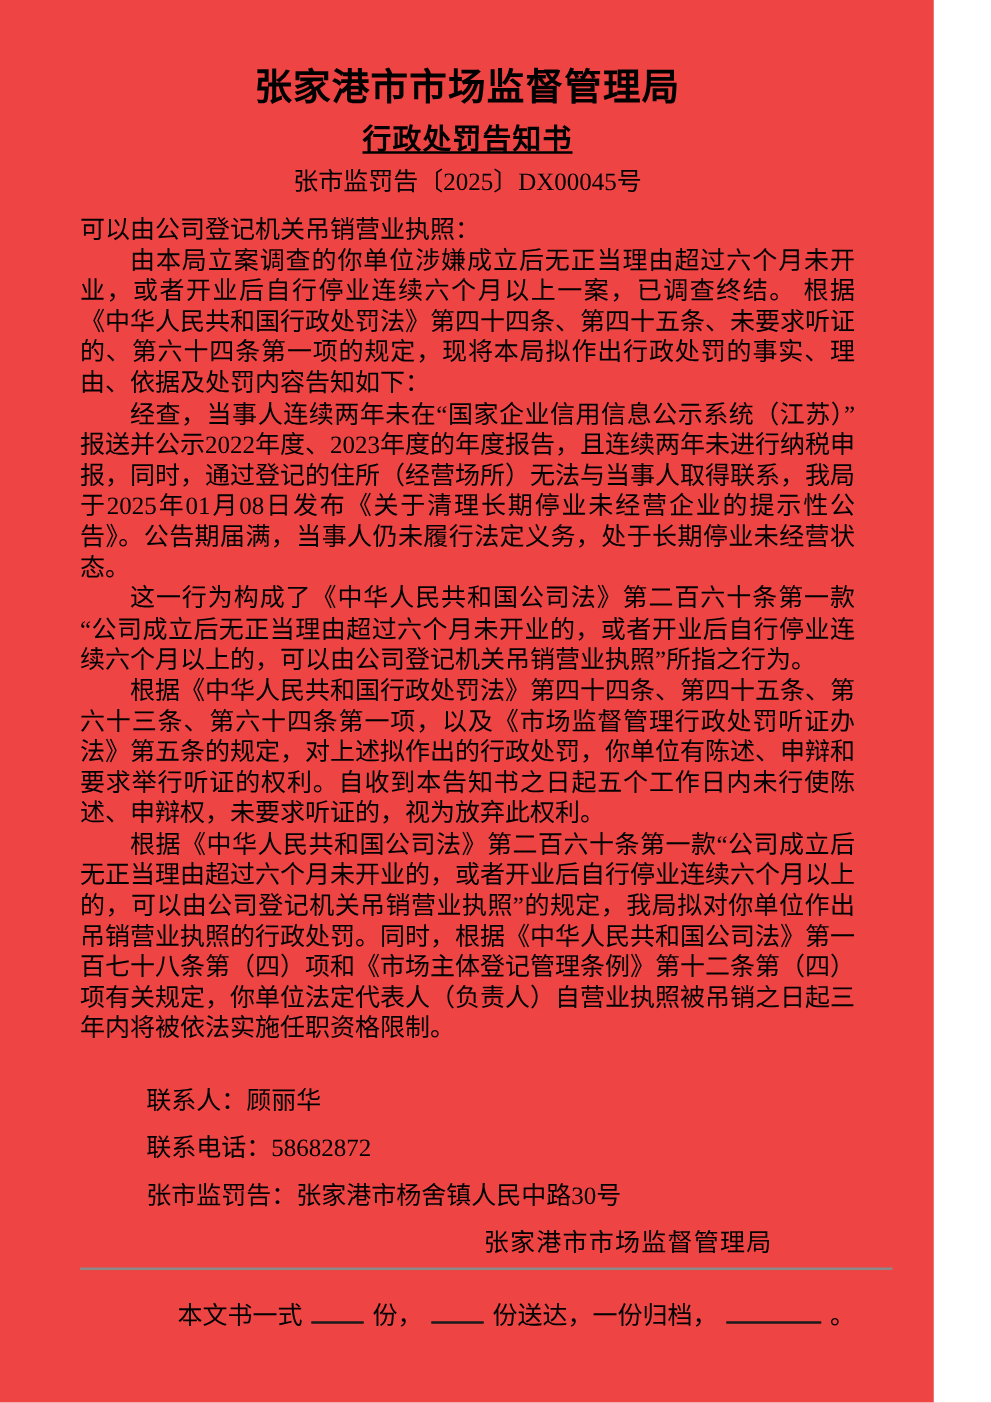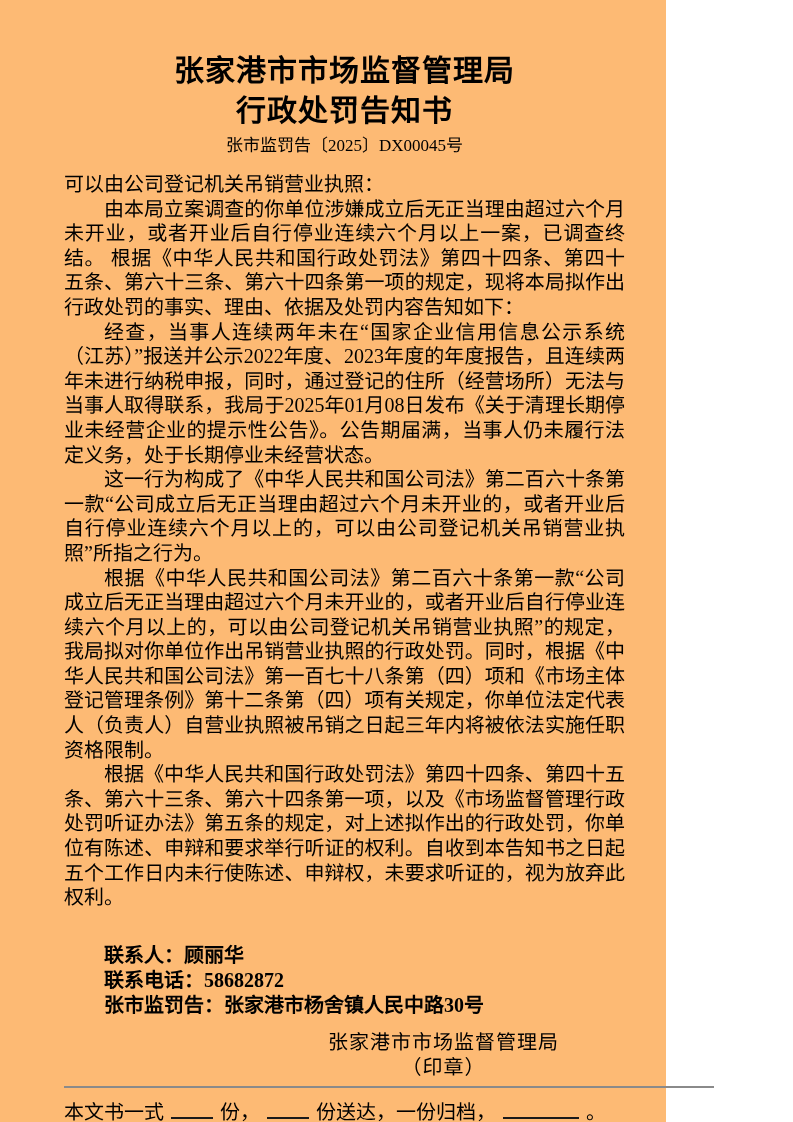--- a/index.html
+++ b/index.html
@@ -9,48 +9,49 @@
   }
   body {
     width: 793px;
     height: 1122px;
     color: #000000;
     font-family: "Liberation Serif", serif;
     overflow: hidden;
   }
   .page {
     box-sizing: border-box;
-    width: 666px;
+    width: 747px;
     height: 1122px;
-    padding: 52px 41px 0 64px;
-    background: #fdba74;
+    padding: 52px 63px 0 64px;
+    background: #ef4444;
   }
   
   .doc-header {
     text-align: center;
   }
   .title-line1 {
     margin: 0;
     font-family: "Liberation Sans", sans-serif;
     font-weight: bold;
     font-size: 30px;
     line-height: 38px;
     letter-spacing: 1px;
   }
   .title-line2 {
     margin: 2px 0 0 0;
     font-family: "Liberation Sans", sans-serif;
     font-weight: bold;
-    font-size: 30px;
+    font-size: 23px;
     line-height: 38px;
     letter-spacing: 1px;
+    text-decoration: underline;
   }
   .doc-number {
     margin-top: 6px;
-    font-size: 17px;
+    font-size: 20px;
     line-height: 20px;
   }
   
   .doc-body {
     margin-top: 16px;
     font-size: 20px;
     line-height: 24.6px;
     text-align: justify;
     text-justify: inter-ideograph;
   }
@@ -61,24 +62,23 @@
     text-indent: 0;
   }
   .para {
     text-indent: 2em;
   }
   
   .contact-block {
     margin-top: 33px;
   }
   .contact-block p {
-    margin: 0;
+    margin: 13px;
     text-indent: 2em;
     line-height: 25px;
-    font-weight: bold;
   }
   
   .signature-block {
     width: max-content;
     margin: 12px 66px 0 auto;
     text-align: center;
   }
   .signature-block p {
     margin: 0;
     line-height: 25px;
@@ -86,22 +86,22 @@
     letter-spacing: 1px;
   }
   
   .divider {
     border: none;
     border-top: 2px solid #8a8a8a;
     width: 650px;
     margin: 6px 0 0 0;
   }
   .distribution-note {
-    margin-top: 12px;
-    text-align: left;
+    margin-top: 24px;
+    text-align: right;
     font-size: 20px;
     line-height: 25px;
   }
   .blank-line {
     display: inline-block;
     height: 0.85em;
     border-bottom: 2px solid #1a1a1a;
     margin: 0 7px;
     vertical-align: baseline;
   }
@@ -114,35 +114,34 @@
 <div class="page">
 
   <header class="doc-header">
     <h1 class="title-line1">张家港市市场监督管理局</h1>
     <h2 class="title-line2">行政处罚告知书</h2>
     <div class="doc-number">张市监罚告〔2025〕DX00045号</div>
   </header>
 
   <main class="doc-body">
     <p class="recipient">可以由公司登记机关吊销营业执照：</p>
-    <p class="para">由本局立案调查的你单位涉嫌成立后无正当理由超过六个月未开业，或者开业后自行停业连续六个月以上一案，已调查终结。 根据《中华人民共和国行政处罚法》第四十四条、第四十五条、第六十三条、第六十四条第一项的规定，现将本局拟作出行政处罚的事实、理由、依据及处罚内容告知如下：</p>
+    <p class="para">由本局立案调查的你单位涉嫌成立后无正当理由超过六个月未开业，或者开业后自行停业连续六个月以上一案，已调查终结。 根据《中华人民共和国行政处罚法》第四十四条、第四十五条、未要求听证的、第六十四条第一项的规定，现将本局拟作出行政处罚的事实、理由、依据及处罚内容告知如下：</p>
     <p class="para">经查，当事人连续两年未在“国家企业信用信息公示系统（江苏）”报送并公示2022年度、2023年度的年度报告，且连续两年未进行纳税申报，同时，通过登记的住所（经营场所）无法与当事人取得联系，我局于2025年01月08日发布《关于清理长期停业未经营企业的提示性公告》。公告期届满，当事人仍未履行法定义务，处于长期停业未经营状态。</p>
     <p class="para">这一行为构成了《中华人民共和国公司法》第二百六十条第一款“公司成立后无正当理由超过六个月未开业的，或者开业后自行停业连续六个月以上的，可以由公司登记机关吊销营业执照”所指之行为。</p>
+    <p class="para">根据《中华人民共和国行政处罚法》第四十四条、第四十五条、第六十三条、第六十四条第一项，以及《市场监督管理行政处罚听证办法》第五条的规定，对上述拟作出的行政处罚，你单位有陈述、申辩和要求举行听证的权利。自收到本告知书之日起五个工作日内未行使陈述、申辩权，未要求听证的，视为放弃此权利。</p>
     <p class="para">根据《中华人民共和国公司法》第二百六十条第一款“公司成立后无正当理由超过六个月未开业的，或者开业后自行停业连续六个月以上的，可以由公司登记机关吊销营业执照”的规定，我局拟对你单位作出吊销营业执照的行政处罚。同时，根据《中华人民共和国公司法》第一百七十八条第（四）项和《市场主体登记管理条例》第十二条第（四）项有关规定，你单位法定代表人（负责人）自营业执照被吊销之日起三年内将被依法实施任职资格限制。</p>
-    <p class="para">根据《中华人民共和国行政处罚法》第四十四条、第四十五条、第六十三条、第六十四条第一项，以及《市场监督管理行政处罚听证办法》第五条的规定，对上述拟作出的行政处罚，你单位有陈述、申辩和要求举行听证的权利。自收到本告知书之日起五个工作日内未行使陈述、申辩权，未要求听证的，视为放弃此权利。</p>
 
     <div class="contact-block">
       <p>联系人：顾丽华</p>
       <p>联系电话：58682872</p>
       <p>张市监罚告：张家港市杨舍镇人民中路30号</p>
     </div>
 
     <div class="signature-block">
       <p>张家港市市场监督管理局</p>
-      <p>（印章）</p>
     </div>
   </main>
 
   <hr class="divider">
 
   <footer class="distribution-note">
     <span>本文书一式</span><span class="blank-line blank-short"></span><span>份，</span><span class="blank-line blank-short"></span><span>份送达，一份归档，</span><span class="blank-line blank-long"></span><span>。</span>
   </footer>
 
 </div>

